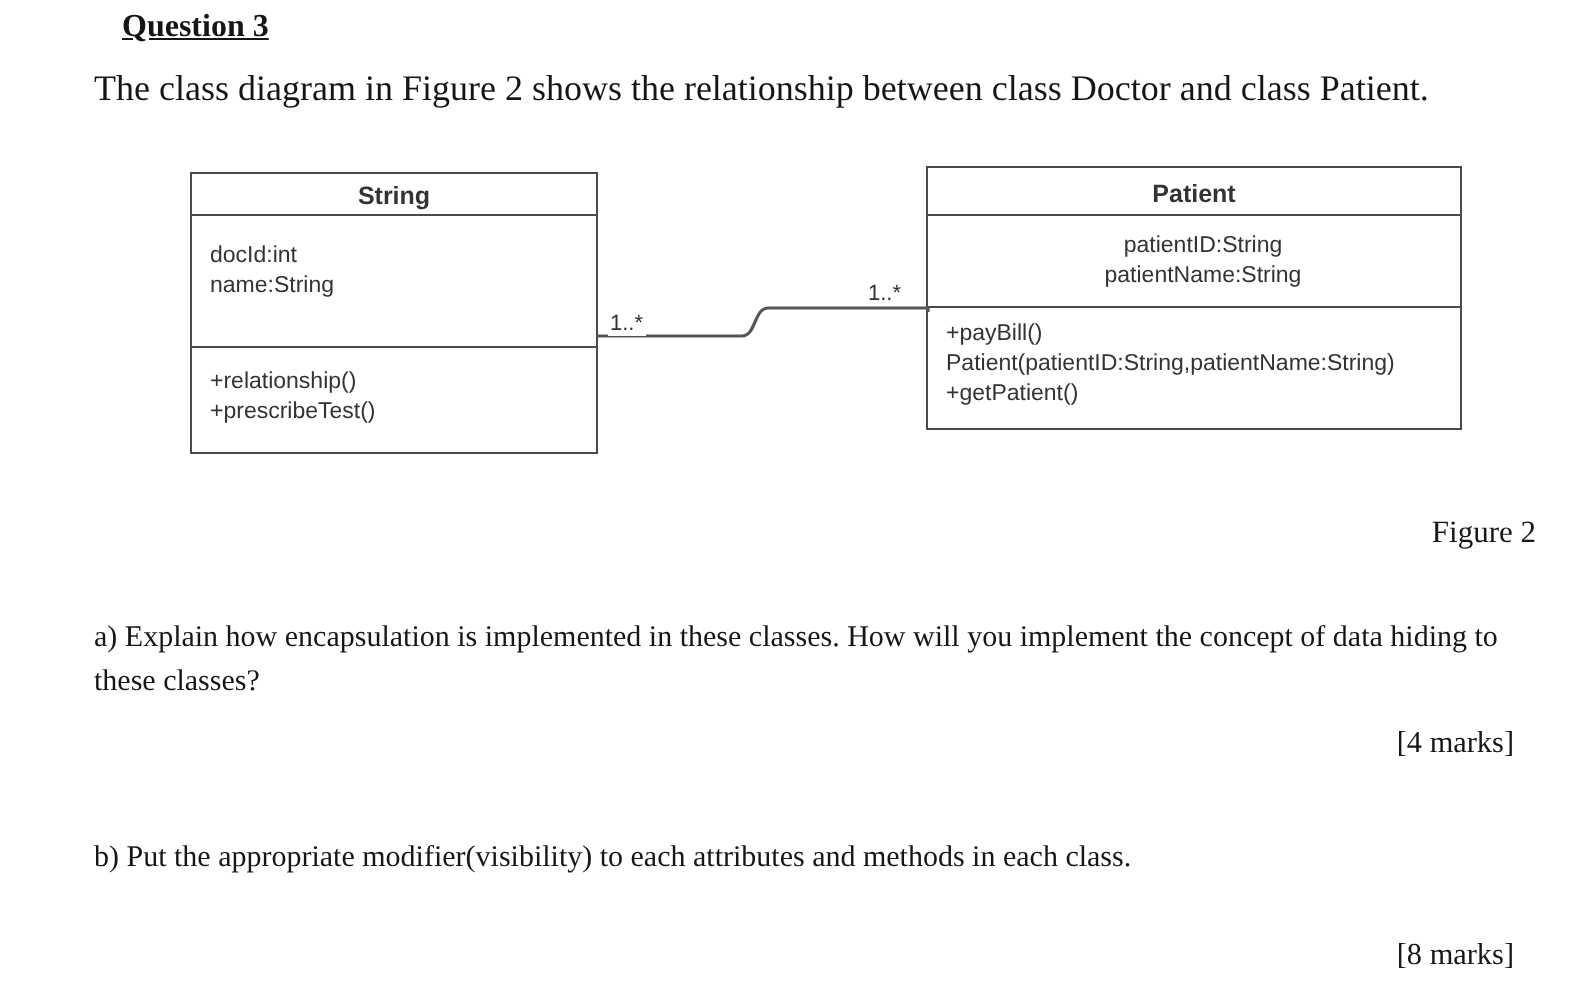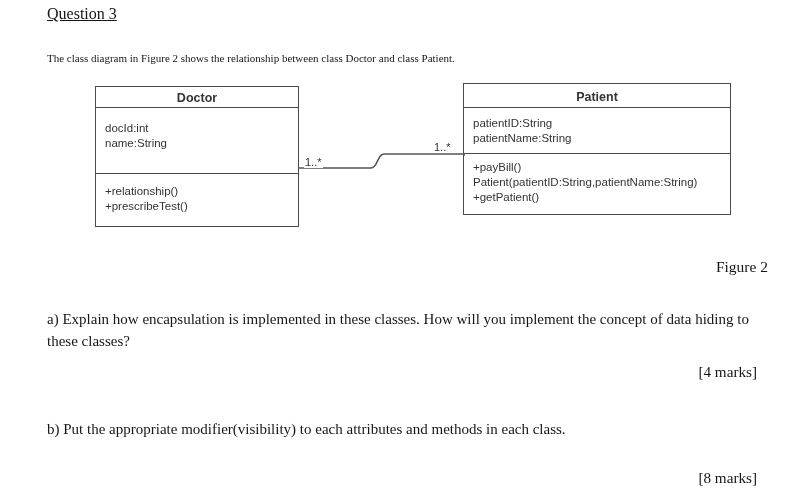--- a/index.html
+++ b/index.html
@@ -12,32 +12,31 @@
     width: 796px;
     height: 503px;
     background: #ffffff;
     font-family: "Liberation Serif", serif;
     color: #161616;
     overflow: hidden;
   }
   .abs { position: absolute; }
 
   .doc-title {
-    left: 47px;
+    left: 61px;
     top: 5px;
     font-size: 16px;
-    font-weight: normal;
+    font-weight: bold;
     text-decoration: underline;
   }
   .intro {
     left: 47px;
     top: 34px;
     width: 720px;
-    font-size: 11px;
-    margin-top: 18px;
+    font-size: 18px;
   }
 
   
   .uml-class {
     border: 1.6px solid #4a4a4a;
     background: #ffffff;
     font-family: "Liberation Sans", sans-serif;
     color: #333333;
     box-sizing: border-box;
   }
@@ -56,21 +55,21 @@
   }
   .uml-line { white-space: nowrap; }
 
   #doctor-class { left: 95px; top: 86px; width: 204px; height: 141px; }
   #doctor-class .uml-header { height: 21px; padding-top: 4px; }
   #doctor-class .uml-attrs { height: 66px; padding-top: 13px; border-bottom: 1.4px solid #4a4a4a; }
   #doctor-class .uml-methods { padding-top: 10px; }
 
   #patient-class { left: 463px; top: 83px; width: 268px; height: 132px; }
   #patient-class .uml-header { height: 24px; padding-top: 6px; }
-  #patient-class .uml-attrs { height: 46px; padding-top: 8px; border-bottom: 1.4px solid #4a4a4a; }
+  #patient-class .uml-attrs { height: 46px; padding-top: 8px; border-bottom: 1.4px solid #4a4a4a; text-align: center; }
   #patient-class .uml-methods { padding-top: 6px; }
 
   .assoc-svg { left: 297px; top: 145px; width: 168px; height: 30px; }
   .mult-label {
     font-family: "Liberation Sans", sans-serif;
     font-size: 11px;
     color: #333333;
     background: #ffffff;
     padding: 0 1px;
     line-height: 11px;
@@ -105,21 +104,21 @@
 </head>
 <body>
 
 <div class="page">
 
   <div class="abs doc-title">Question 3</div>
 
   <div class="abs intro">The class diagram in Figure 2 shows the relationship between class Doctor and class Patient.</div>
 
   <div class="abs uml-class" id="doctor-class">
-    <div class="uml-header">Doctor</div>
+    <div class="uml-header">String</div>
     <div class="uml-compartment uml-attrs">
       <div class="uml-line">docId:int</div>
       <div class="uml-line">name:String</div>
     </div>
     <div class="uml-compartment uml-methods">
       <div class="uml-line">+relationship()</div>
       <div class="uml-line">+prescribeTest()</div>
     </div>
   </div>
 

